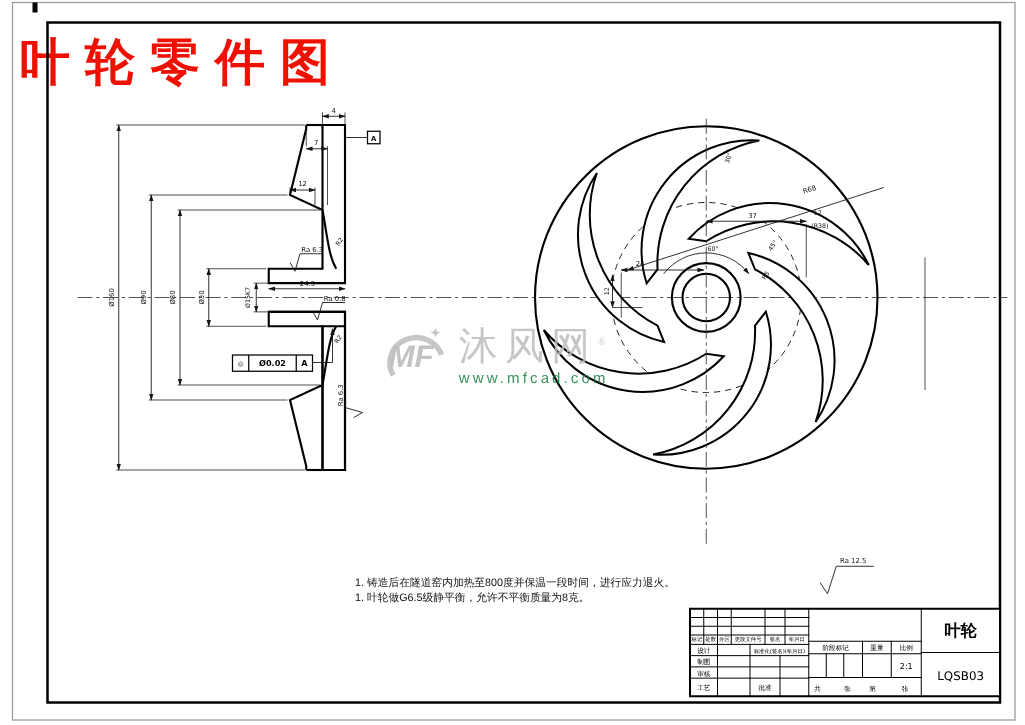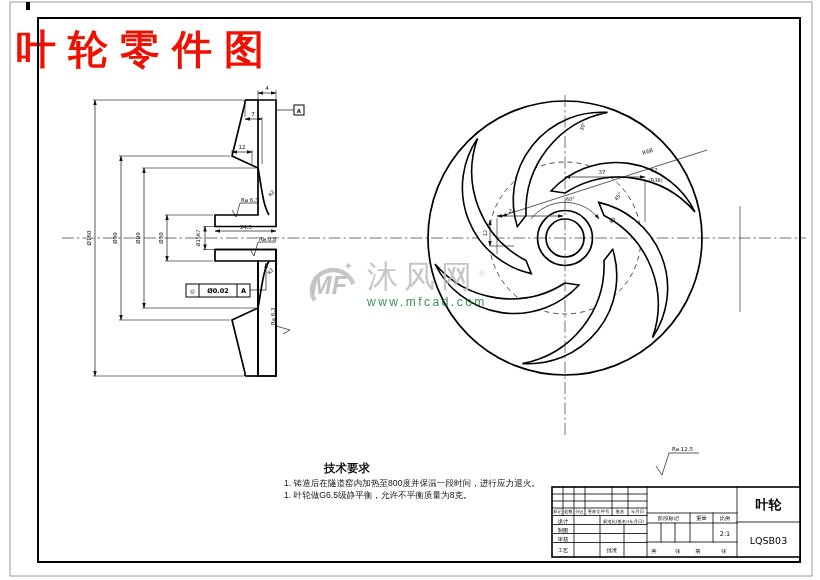--- a/index.html
+++ b/index.html
@@ -266,18 +266,17 @@
       <text x="8" y="38" style="font:italic bold 26px 'Liberation Sans',sans-serif" fill="#b8b8b8">MF</text>
       <text x="42" y="14" style="font:12px 'DejaVu Sans',sans-serif" fill="#bdbdbd">✦</text>
     </svg>
     <div>
       <div id="wm-name"><span>沐风网</span><sup id="wm-reg">®</sup></div>
       <div id="wm-url">www.mfcad.com</div>
     </div>
   </div>
 
   <div id="techreq" class="abs">
-    <div id="techreq-heading">技术要求</div>
     <div class="tr-line">1. 铸造后在隧道窑内加热至800度并保温一段时间，进行应力退火。</div>
     <div class="tr-line">1. 叶轮做G6.5级静平衡，允许不平衡质量为8克。</div>
   </div>
 
 </div>
 
 </body></html>

